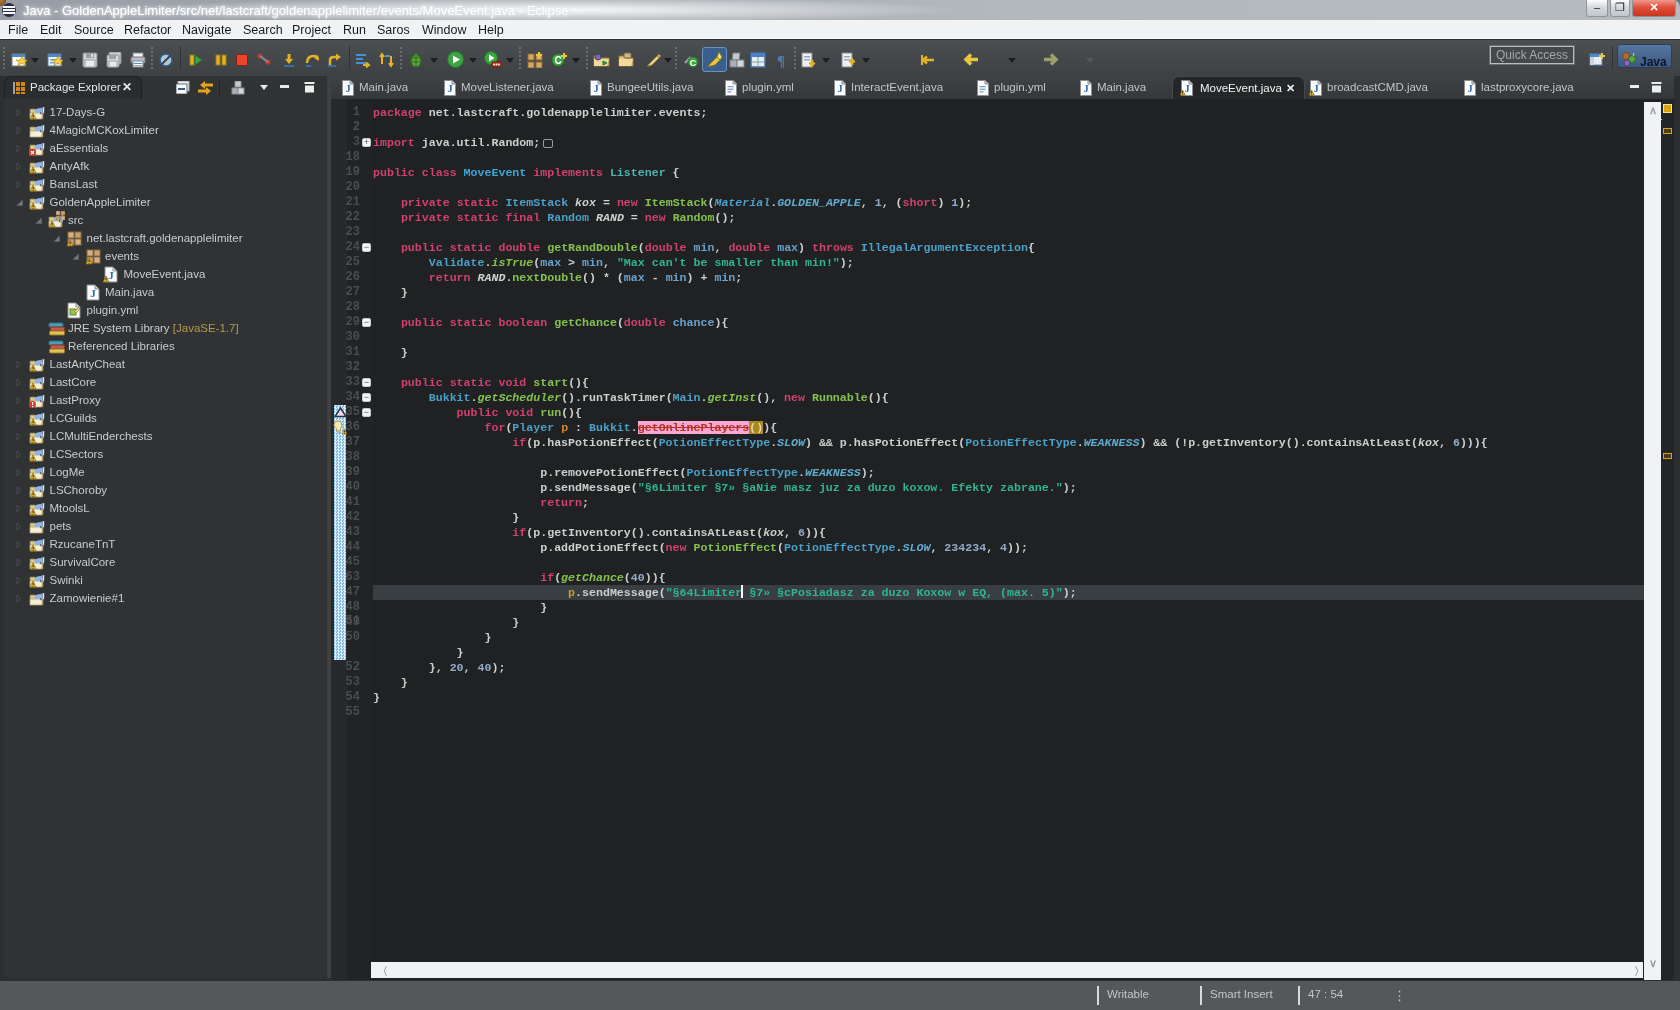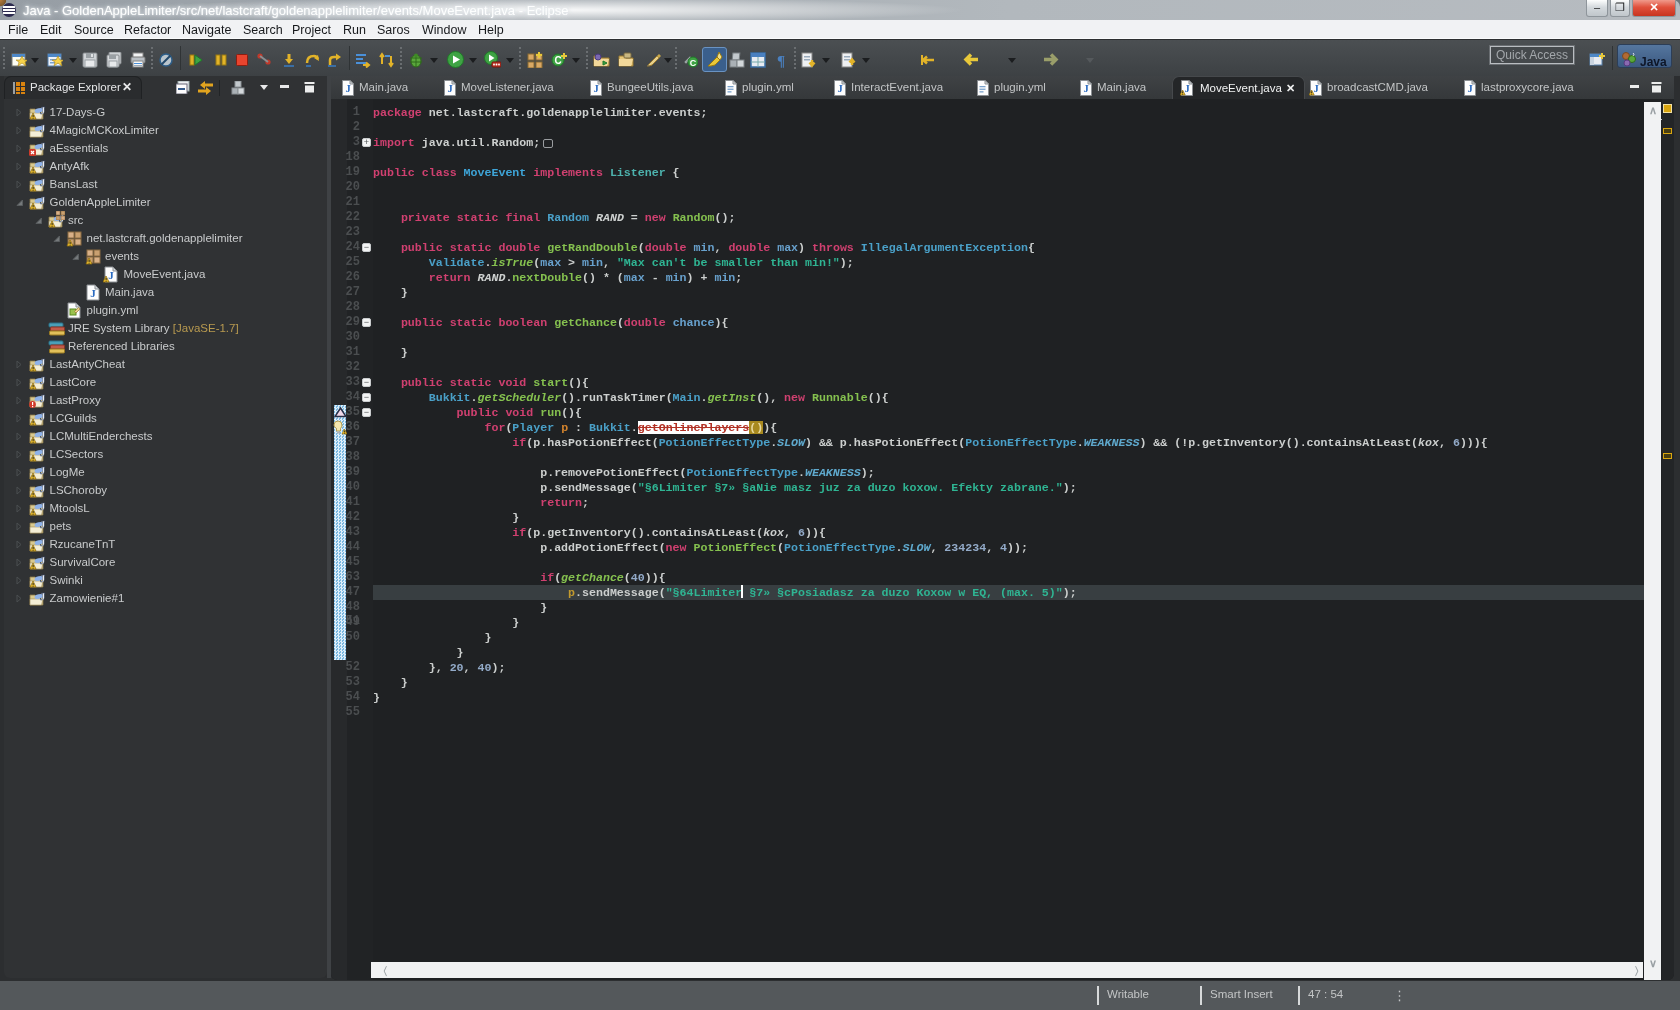--- a/index.html
+++ b/index.html
@@ -57,21 +57,21 @@
 .g{color:#85c14f}
 .gi{color:#85c14f;font-style:italic}
 .s{color:#2fb593}
 .n{color:#93abc9}
 .p{color:#68a1cd}
 .f{color:#cdd0cf;font-style:italic}
 .sf{color:#5fa9cd;font-style:italic}
 .rand{color:#cdd0cf;font-style:italic}
 .o{color:#d4842d}
 .o2{color:#c29a2e}
-.hl{background:#ffffff;color:#b23226;text-decoration:line-through}
+.hl{background:#f9a8d4;color:#b23226;text-decoration:line-through}
 .hlp{background:#a8891f;color:#e8d89f}
 .cursor{display:inline-block;width:2px;height:13px;background:#fff;vertical-align:-2px;margin:0 -1px}
 #foldbox{position:absolute;left:212px;top:63px;width:10px;height:9px;border:1px solid #9a9da0;border-radius:2px}
 
 #vscroll{position:absolute;left:1313px;top:26px;width:17px;height:952px;background:#f1f2f3}
 #overview{position:absolute;left:1331px;top:23px;width:12px;height:957px;background:#232527}
 #hscroll{position:absolute;left:40px;top:886px;width:1272px;height:16px;background:#f1f2f3}
 .chev{position:absolute;color:#9aa0a4;font-size:11px;font-weight:bold}
 #statusbar{position:absolute;left:0;top:981px;width:1680px;height:29px;background:#54585b}
 .stsep{position:absolute;top:986px;width:2px;height:19px;background:#d7d9da}
@@ -837,20 +837,21 @@
     </svg>
 <div id="annotcol"></div>
 <div id="bluebar"></div>
 <div id="linenums"></div>
 <div id="foldcol"></div>
 <div id="codearea">
 <div id="curline"></div>
 <div class="cl" style="top:6px"><span class="k">package</span> net.lastcraft.goldenapplelimiter.events;</div>
 <div class="cl" style="top:36px"><span class="k">import</span> java.util.Random;</div>
 <div class="cl" style="top:66px"><span class="k">public</span> <span class="k">class</span> <span class="cn">MoveEvent</span> <span class="k">implements</span> <span class="if">Listener</span> {</div>
+<div class="cl" style="top:96px">    <span class="k">private</span> <span class="k">static</span> <span class="t">ItemStack</span> <span class="f">kox</span> = <span class="k">new</span> <span class="g">ItemStack</span>(<span class="ti">Material</span>.<span class="sf">GOLDEN_APPLE</span>, <span class="n">1</span>, (<span class="k">short</span>) <span class="n">1</span>);</div>
 <div class="cl" style="top:111px">    <span class="k">private</span> <span class="k">static</span> <span class="k">final</span> <span class="t">Random</span> <span class="rand">RAND</span> = <span class="k">new</span> <span class="g">Random</span>();</div>
 <div class="cl" style="top:141px">    <span class="k">public</span> <span class="k">static</span> <span class="k">double</span> <span class="g">getRandDouble</span>(<span class="k">double</span> <span class="p">min</span>, <span class="k">double</span> <span class="p">max</span>) <span class="k">throws</span> <span class="t">IllegalArgumentException</span>{</div>
 <div class="cl" style="top:156px">        <span class="t">Validate</span>.<span class="gi">isTrue</span>(<span class="p">max</span> &gt; <span class="p">min</span>, <span class="s">"Max can't be smaller than min!"</span>);</div>
 <div class="cl" style="top:171px">        <span class="k">return</span> <span class="rand">RAND</span>.<span class="g">nextDouble</span>() * (<span class="p">max</span> - <span class="p">min</span>) + <span class="p">min</span>;</div>
 <div class="cl" style="top:186px">    }</div>
 <div class="cl" style="top:216px">    <span class="k">public</span> <span class="k">static</span> <span class="k">boolean</span> <span class="g">getChance</span>(<span class="k">double</span> <span class="p">chance</span>){</div>
 <div class="cl" style="top:246px">    }</div>
 <div class="cl" style="top:276px">    <span class="k">public</span> <span class="k">static</span> <span class="k">void</span> <span class="g">start</span>(){</div>
 <div class="cl" style="top:291px">        <span class="t">Bukkit</span>.<span class="gi">getScheduler</span>().runTaskTimer(<span class="t">Main</span>.<span class="gi">getInst</span>(), <span class="k">new</span> <span class="g">Runnable</span>(){</div>
 <div class="cl" style="top:306px">            <span class="k">public</span> <span class="k">void</span> <span class="g">run</span>(){</div>

